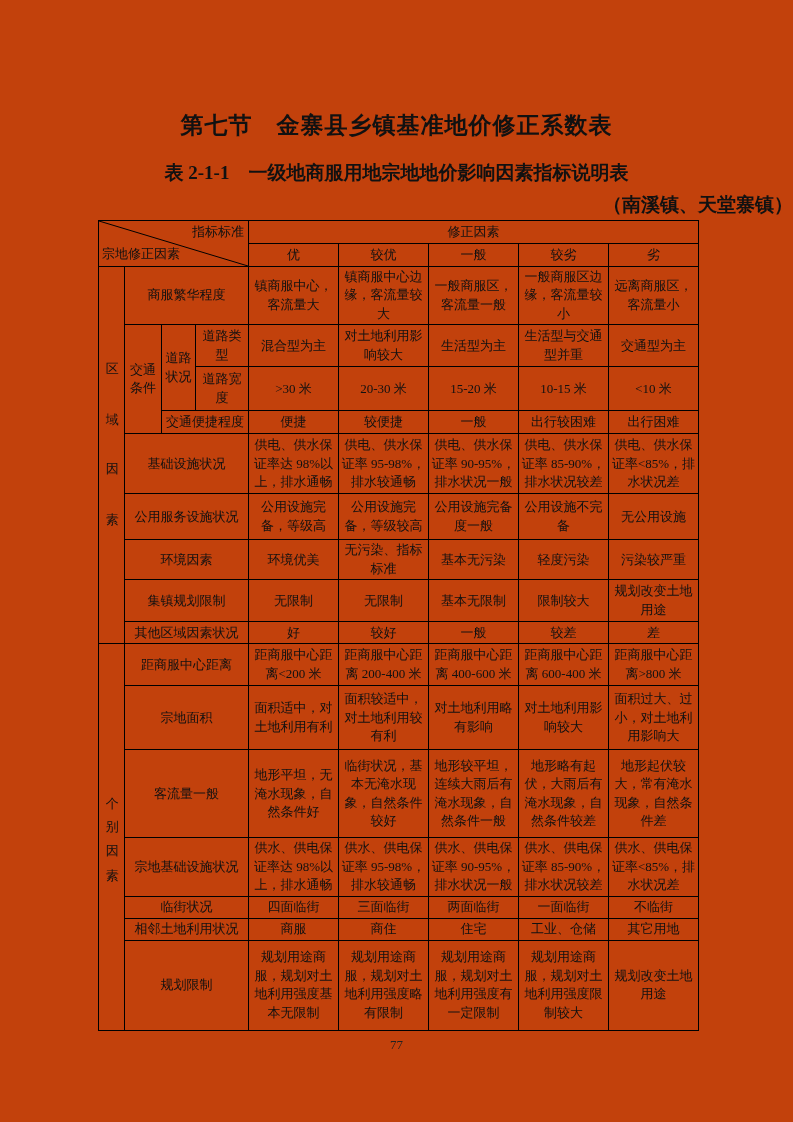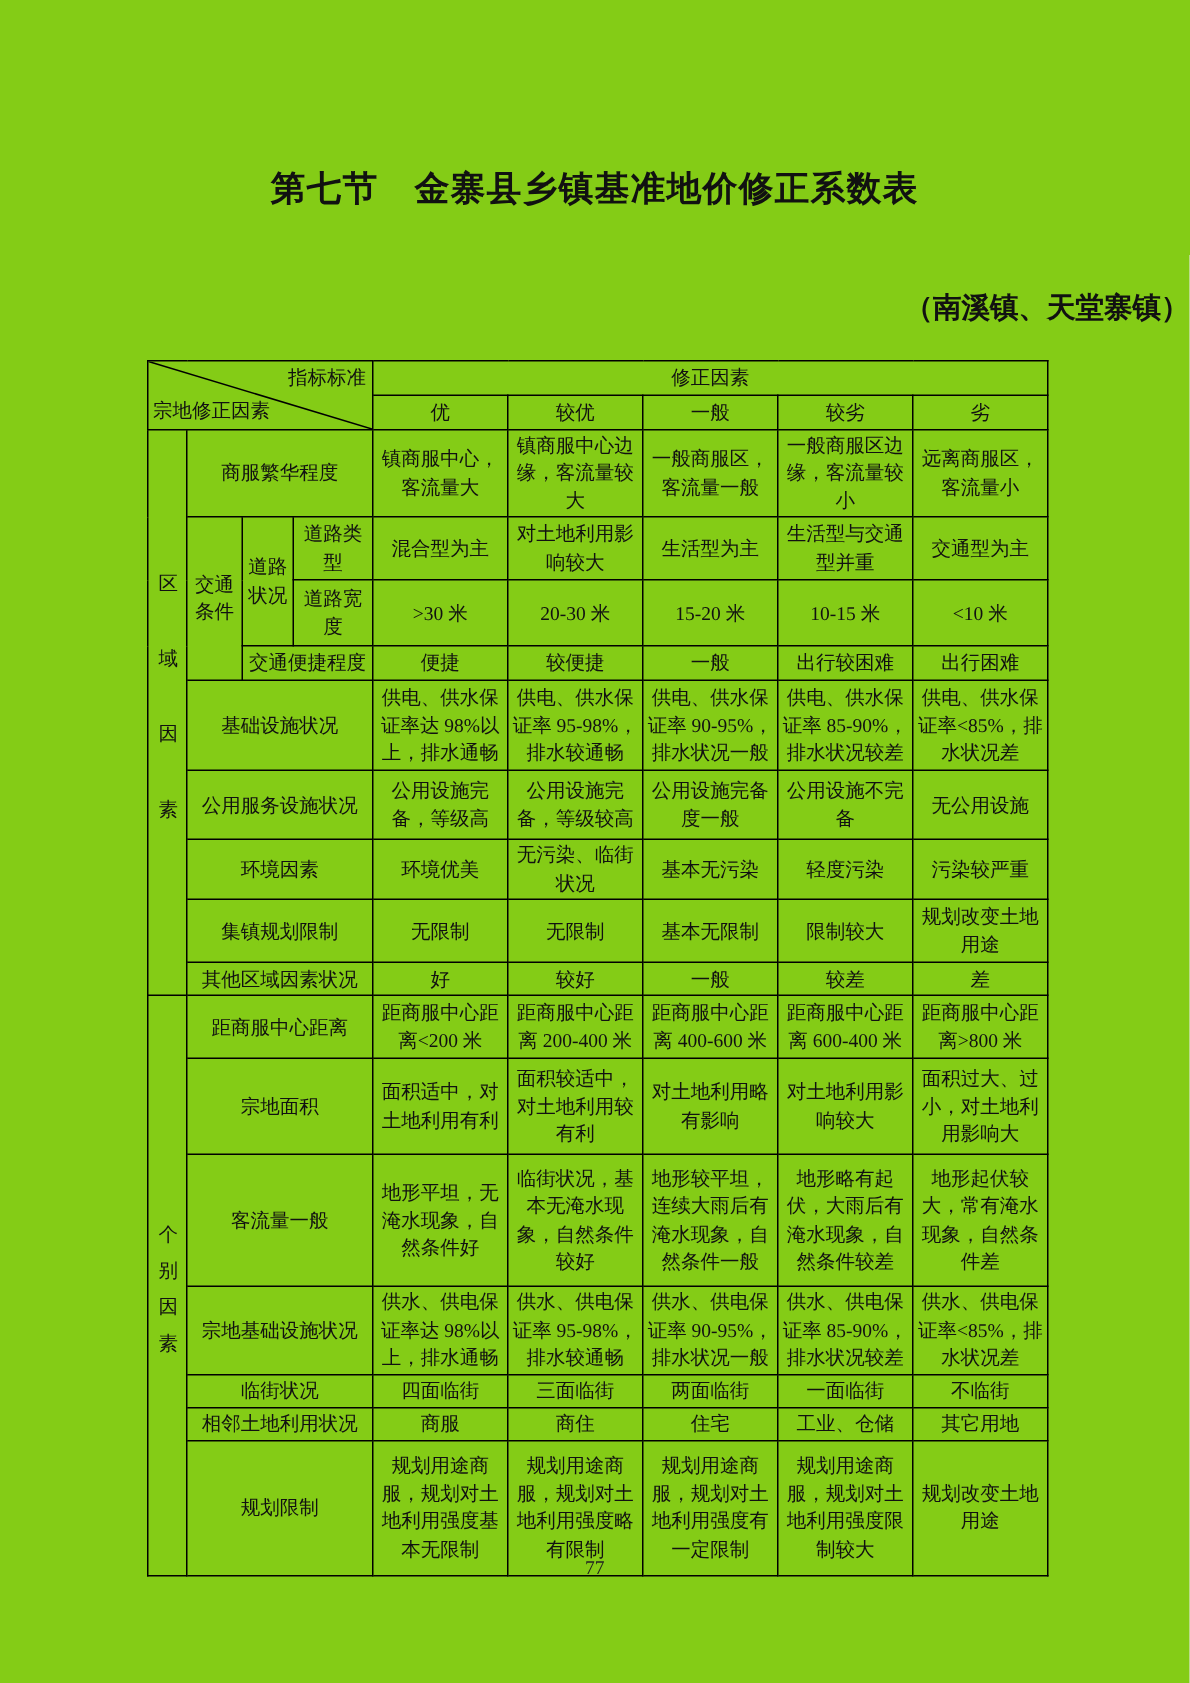--- a/index.html
+++ b/index.html
@@ -1,21 +1,21 @@
 <!DOCTYPE html>
 <html><head>
 <meta charset="utf-8">
 <style>
   * { margin: 0; padding: 0; box-sizing: border-box; }
   html, body { background: #e8e8e8; }
   .page {
     position: relative;
     width: 793px;
     height: 1122px;
-    background: #84cc16;
+    background: #c2410c;
     margin: 0 auto;
     font-family: "Liberation Serif", "DejaVu Serif", serif;
     color: #111111;
     overflow: hidden;
   }
   .doc-title {
     position: absolute;
     top: 110px; left: 0; right: 0;
     text-align: center;
     font-size: 23px;
@@ -36,21 +36,20 @@
     font-size: 19px;
     font-weight: bold;
   }
   table.factor-table {
     position: absolute;
     top: 220px;
     left: 98px;
     width: 600px;
     border-collapse: collapse;
     table-layout: fixed;
-    margin-top: 20px;
   }
   .factor-table td {
     border: 1px solid #000000;
     text-align: center;
     vertical-align: middle;
     font-size: 13px;
     line-height: 1.42;
     padding: 1px 2px;
     word-break: break-all;
   }
@@ -90,20 +89,21 @@
     font-size: 13px;
     color: #222222;
   }
 </style>
 </head>
 <body>
 
 <div class="page">
 
   <div class="doc-title">第七节　金寨县乡镇基准地价修正系数表</div>
+  <div class="table-title">表 2-1-1　一级地商服用地宗地地价影响因素指标说明表</div>
   <div class="table-subtitle">（南溪镇、天堂寨镇）</div>
 
   <table class="factor-table">
     <colgroup>
       <col style="width:26px">
         <col style="width:37px">
         <col style="width:34px">
         <col style="width:53px">
       <col style="width:90px">
         <col style="width:90px">
@@ -178,21 +178,21 @@
       <td colspan="3">公用服务设施状况</td>
       <td>公用设施完备，等级高</td>
       <td>公用设施完备，等级较高</td>
       <td>公用设施完备度一般</td>
       <td>公用设施不完备</td>
       <td>无公用设施</td>
     </tr>
     <tr style="height:40px">
       <td colspan="3">环境因素</td>
       <td>环境优美</td>
-      <td>无污染、临街状况</td>
+      <td>无污染、指标标准</td>
       <td>基本无污染</td>
       <td>轻度污染</td>
       <td>污染较严重</td>
     </tr>
     <tr style="height:42px">
       <td colspan="3">集镇规划限制</td>
       <td>无限制</td>
       <td>无限制</td>
       <td>基本无限制</td>
       <td>限制较大</td>

